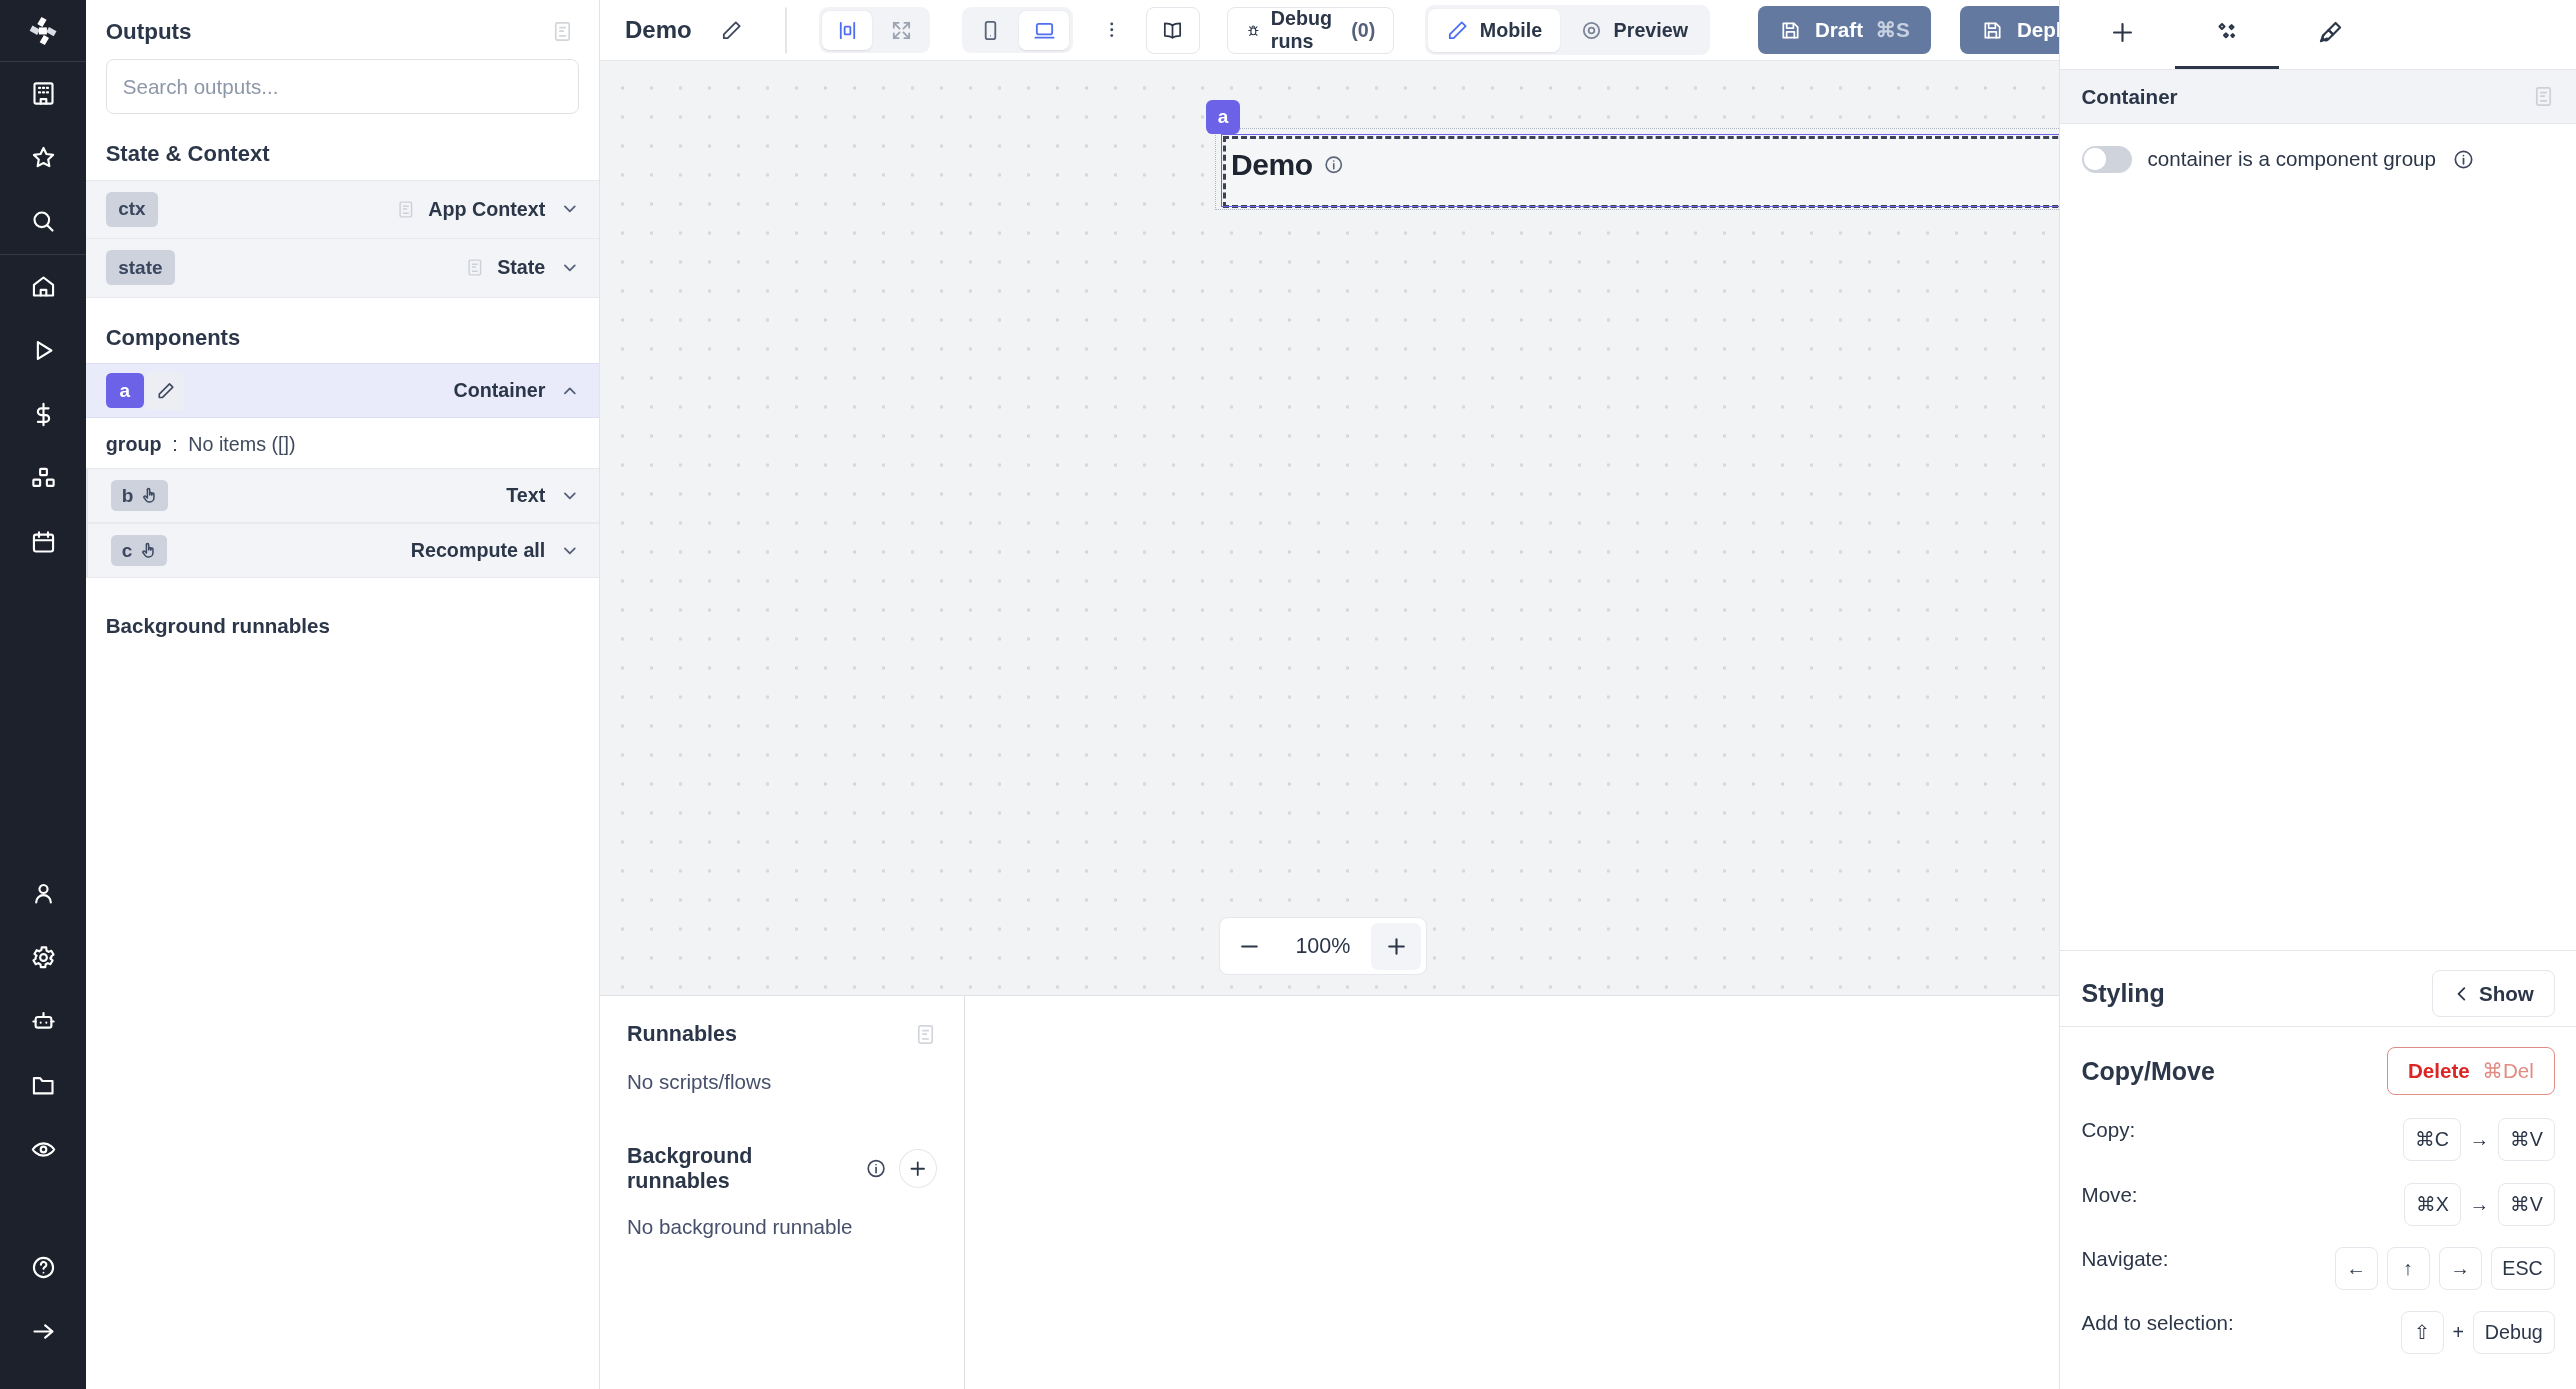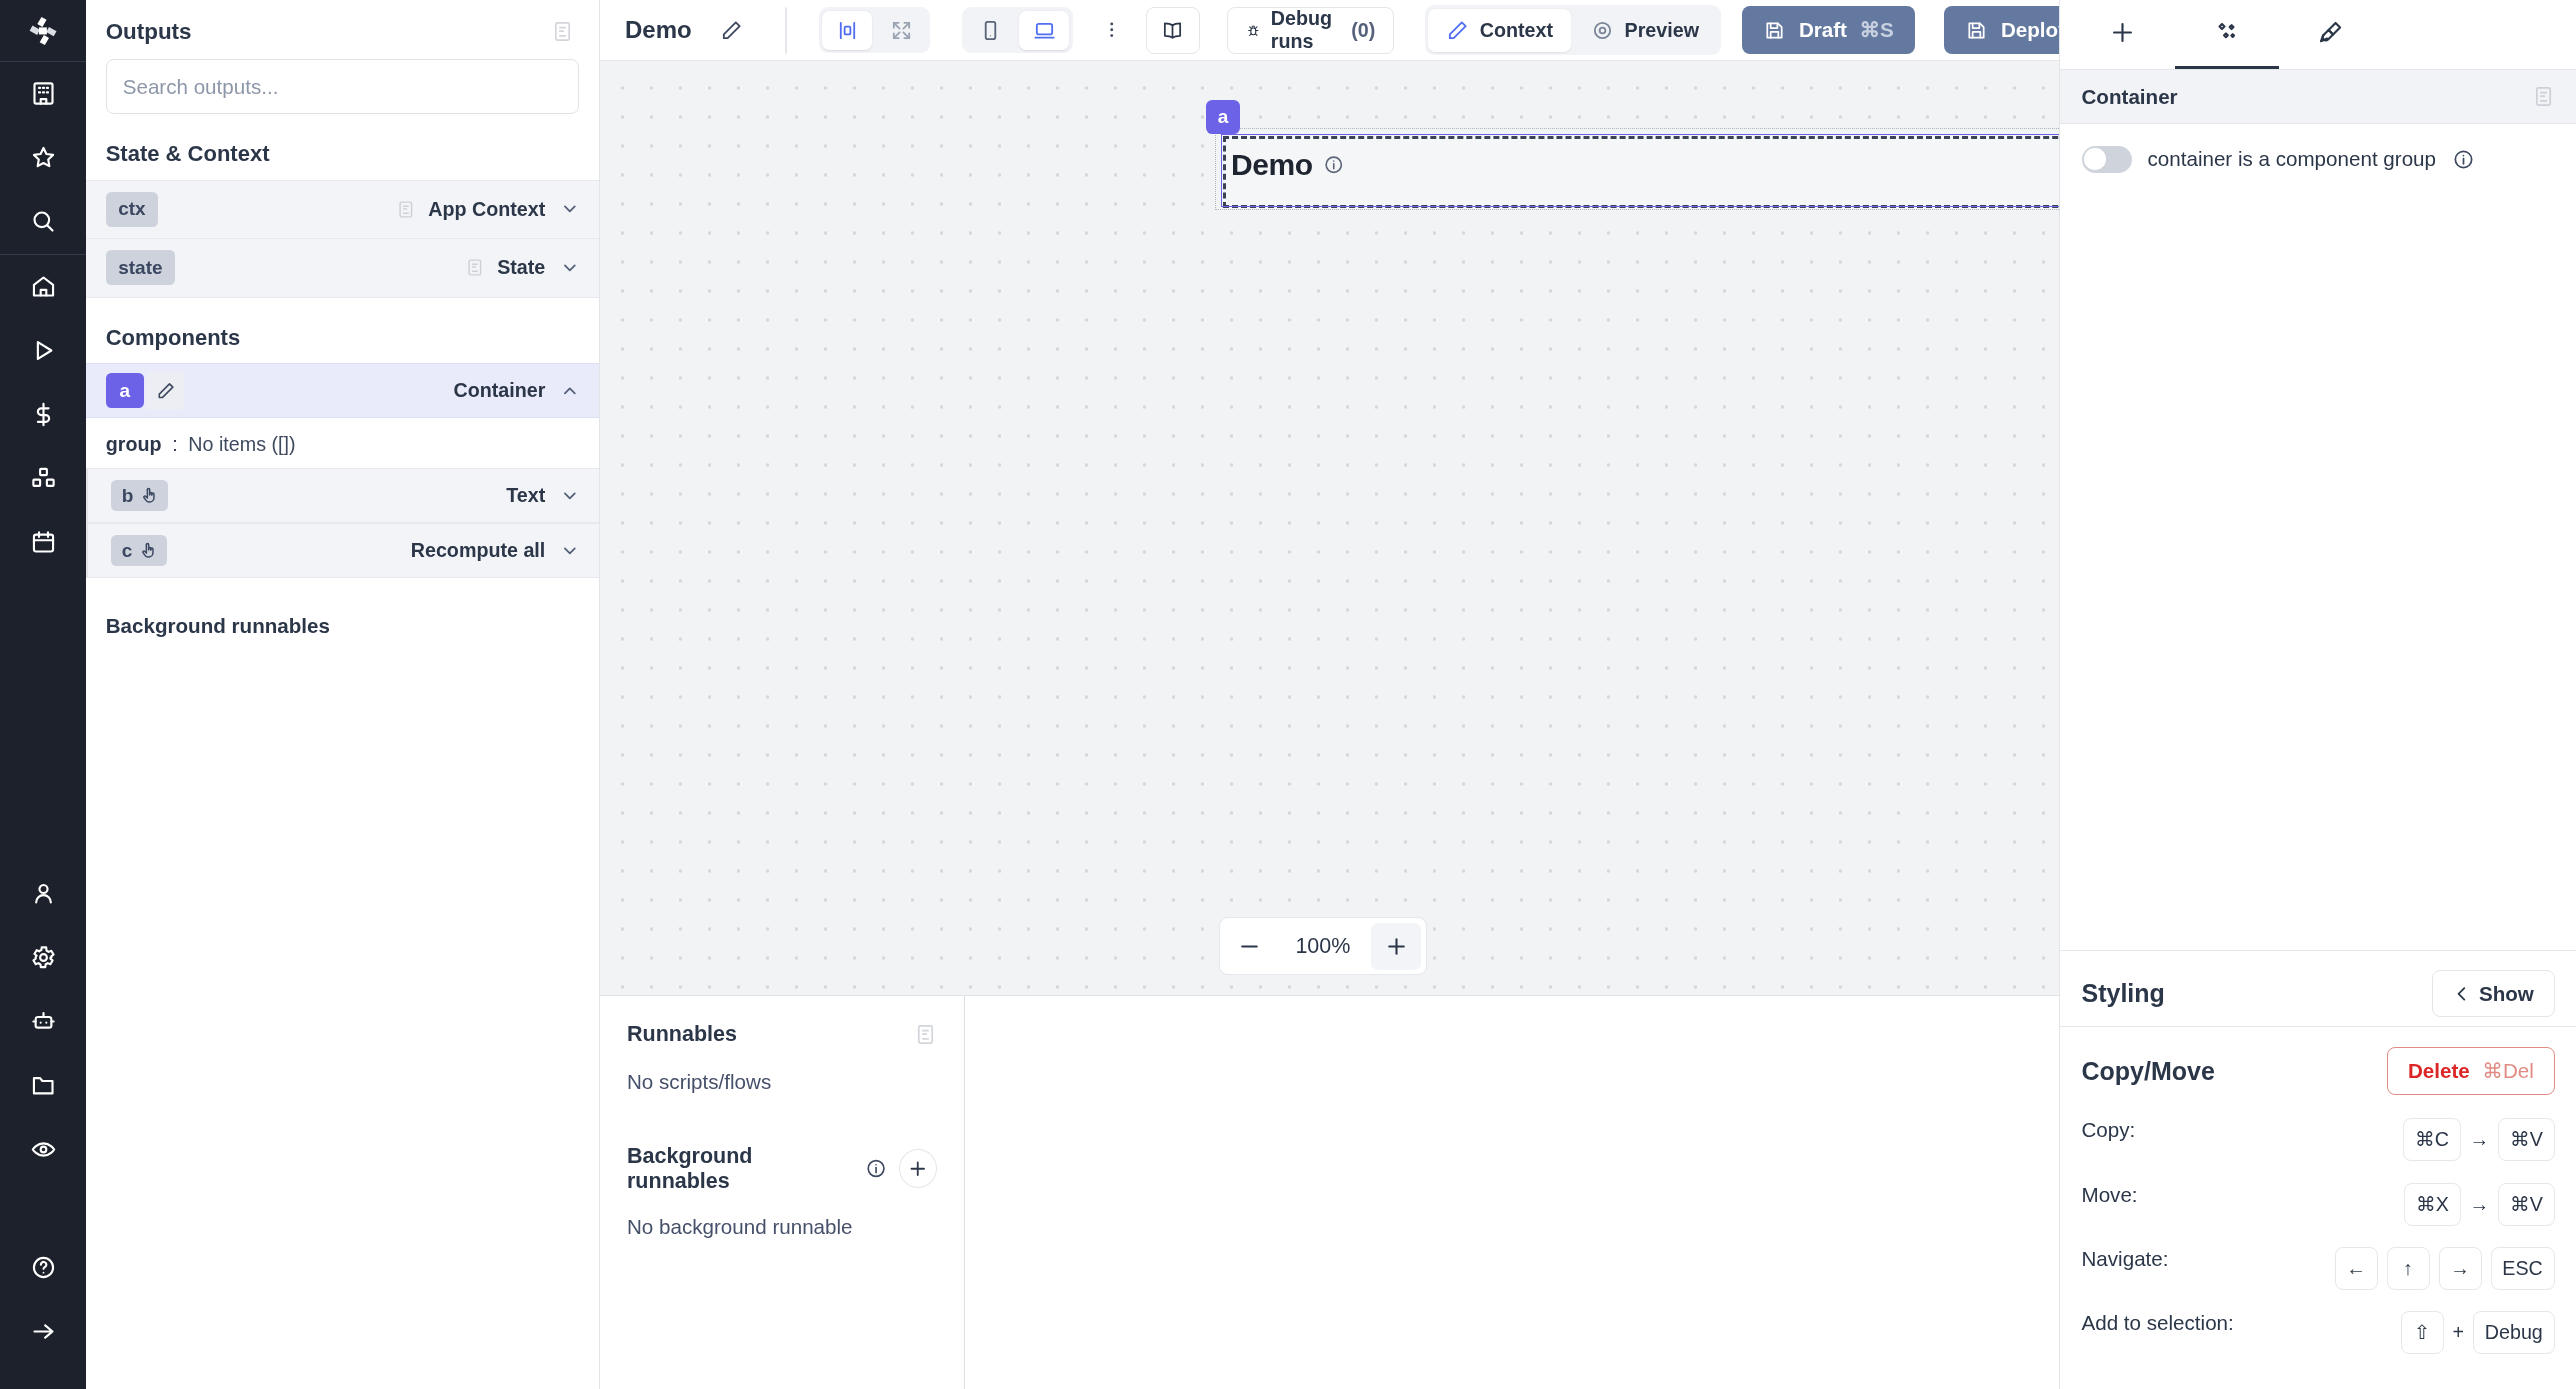--- a/index.html
+++ b/index.html
@@ -581,31 +581,31 @@
             <path d="M8 12H4.5M16 12H19.5M8.5 8.5L6 6M15.5 8.5L18 6M8.5 17.5L6 20M15.5 17.5L18 20M10 6.5a2 2 0 014 0"></path>
           </svg>
         <span>Debug runs</span>
         <span class="muted">(0)</span>
       </div>
       <div class="modeseg" style="margin-left:16px">
         <div class="mode active">
           <svg viewBox="0 0 24 24">
               <path d="M16.5 3.5l4 4L8 20H4v-4z"></path>
             </svg>
-          <span>Context</span>
+          <span>Mobile</span>
         </div>
         <div class="mode idle">
           <svg viewBox="0 0 24 24">
               <circle cx="12" cy="12" r="8"></circle>
               <circle cx="12" cy="12" r="3"></circle>
             </svg>
           <span>Preview</span>
         </div>
       </div>
-      <div class="primary-btn" style="margin-left:7px">
+      <div class="primary-btn" style="margin-left:34px">
         <svg viewBox="0 0 24 24">
             <path d="M4.5 4.5h11l4 4v11h-15z"></path>
             <path d="M8 4.5v5h7v-5M8 19.5v-6h8v6"></path>
           </svg>
         <span>Draft</span>
         <span class="kbd">⌘S</span>
       </div>
       <div class="primary-btn" style="margin-left:14.3px">
         <svg viewBox="0 0 24 24">
             <path d="M4.5 4.5h11l4 4v11h-15z"></path>

